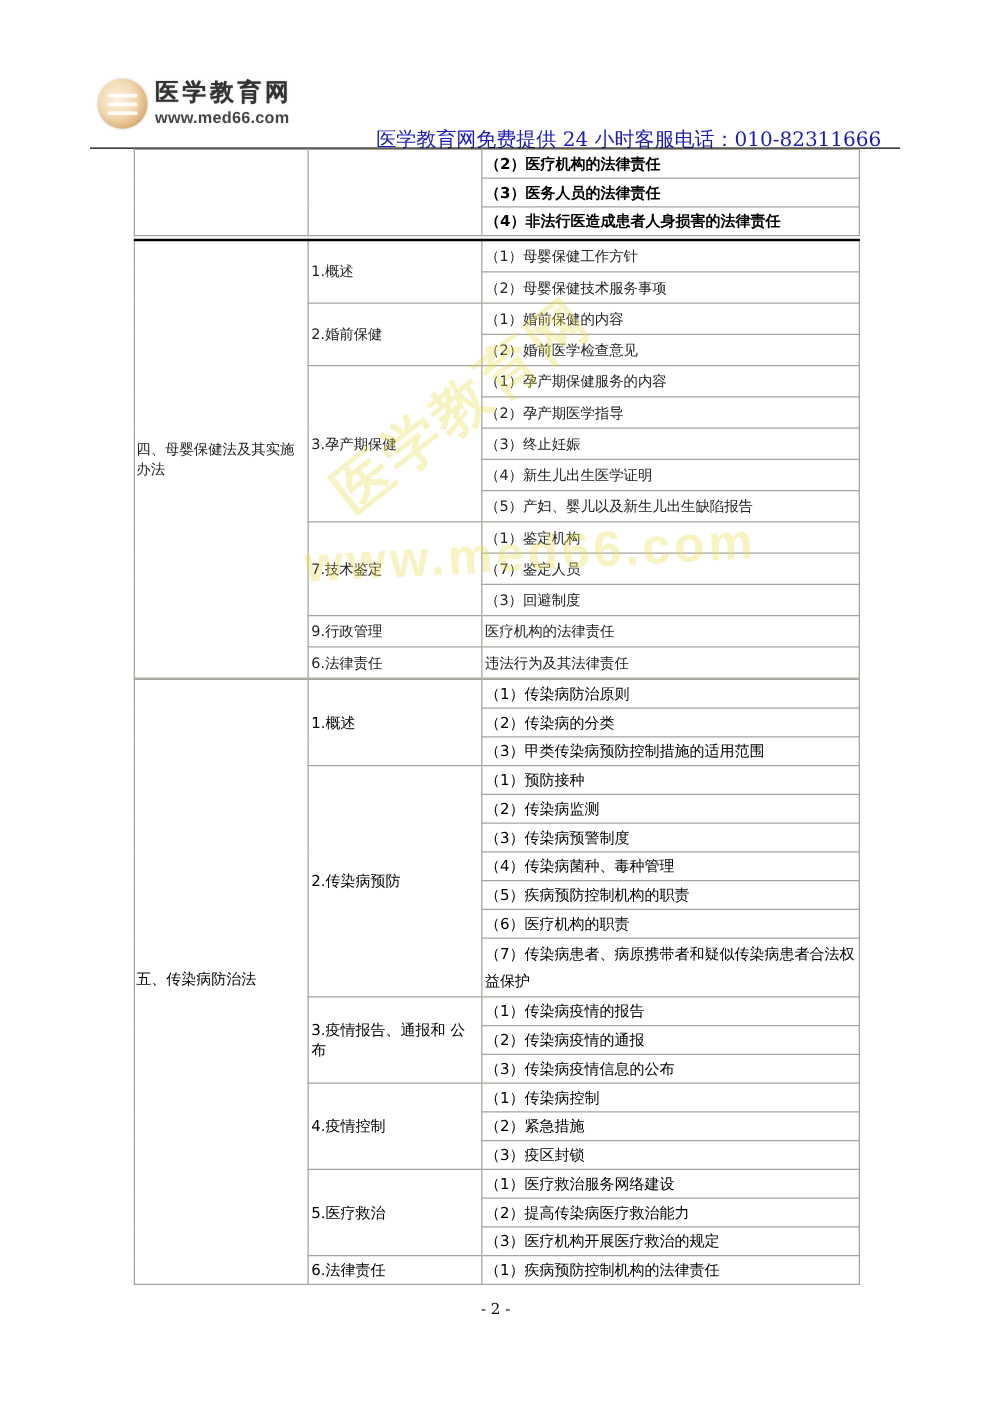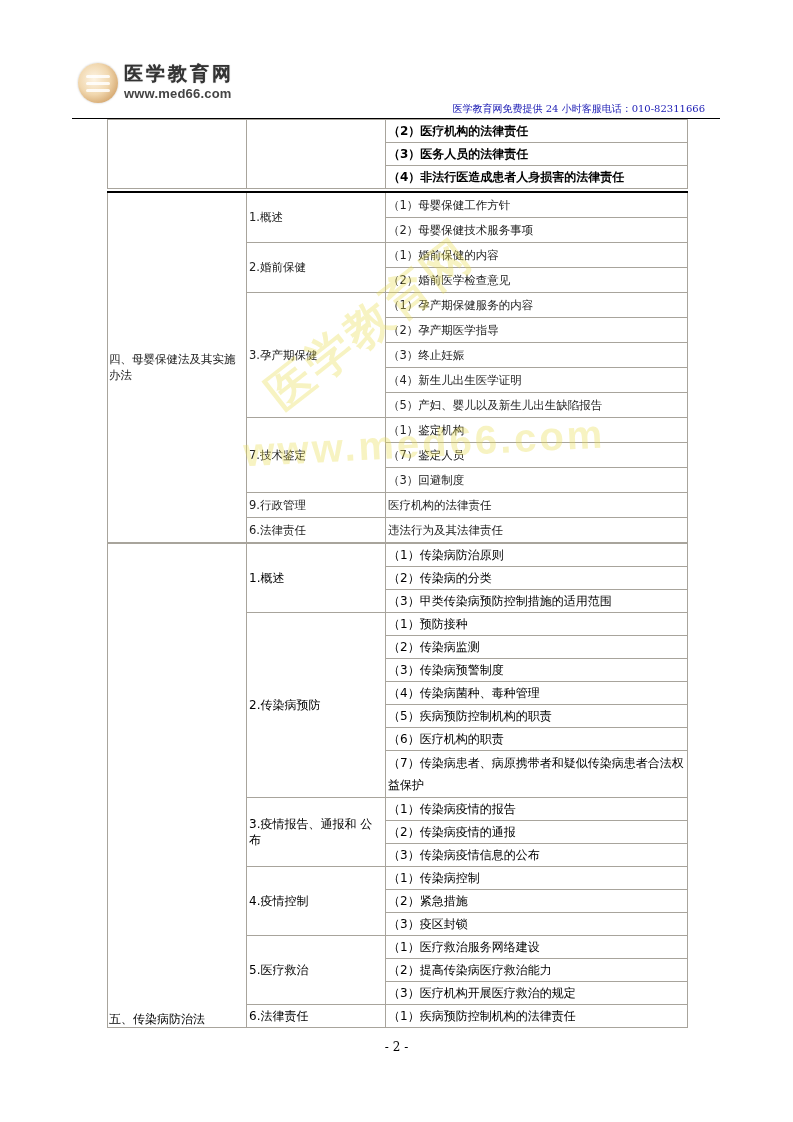--- a/index.html
+++ b/index.html
@@ -9,21 +9,21 @@
   .header { position: absolute; left: 72px; top: 58px; width: 648px; height: 60px; }
   .logo { position: absolute; left: 6px; top: 3px; width: 190px; height: 44px; }
   .logo-circle { position: absolute; left: 0; top: 2px; width: 40px; height: 40px; border-radius: 50%;
     background: radial-gradient(circle at 40% 40%, #fdf4e4 0%, #f1d8b0 45%, #d7ab74 75%, #a67a48 100%);
     box-shadow: 0 0 2px rgba(0,0,0,0.25); }
   .logo-circle .bar { position: absolute; left: 8px; width: 24px; height: 3px; background: rgba(255,255,255,0.85); border-radius: 2px; }
   .logo-name { position: absolute; left: 46px; top: 0px; font-size: 19px; font-weight: bold; letter-spacing: 3px;
     color: #333; font-family: "DejaVu Serif", serif; text-shadow: 0 0 1px #777; }
   .logo-url { position: absolute; left: 46px; top: 25px; font-size: 13px; font-weight: bold; color: #444;
     font-family: "Liberation Sans", sans-serif; letter-spacing: 0.2px; }
-  .hotline { position: absolute; right: 15px; top: 44px; font-size: 10px; color: #1a1ab4;
+  .hotline { position: absolute; right: 15px; top: 44px; font-size: 16px; color: #1a1ab4;
     font-family: "DejaVu Serif", serif; }
   .header-rule { position: absolute; left: 0; top: 60px; width: 648px; height: 1px; background: #000; }
 
   table.outline { position: absolute; border-collapse: collapse; table-layout: fixed; font-size: 12px; }
   table.outline td { border: 1px solid #a8a49c; padding: 0 2px; vertical-align: middle; line-height: 16px; }
   table.outline td.sec { padding-left: 1px; }
   table.outline td.wrap { line-height: 22px; padding-top: 1px; padding-bottom: 1px; }
   .scan td { color: #222; font-family: "DejaVu Sans", sans-serif; font-size: 11.5px; }
 
   .t1 { left: 107px; top: 119px; width: 580px; font-weight: bold; }
@@ -141,21 +141,21 @@
 </div>
 
 <table class="outline t3">
   <colgroup>
       <col style="width:139px">
       <col style="width:139px">
       <col style="width:302px">
     </colgroup>
   <tbody>
       <tr style="height:23px">
-    <td rowspan="20" class="sec" style="vertical-align:bottom; margin-left:42px;">五、传染病防治法</td>
+    <td rowspan="20" class="sec" style="vertical-align:bottom; padding-bottom:236px;margin-left:42px;">五、传染病防治法</td>
     <td rowspan="3">1.概述</td>
     <td>（1）传染病防治原则</td>
   </tr>
   <tr style="height:23px">
         <td>（2）传染病的分类</td>
       </tr>
   <tr style="height:23px">
         <td>（3）甲类传染病预防控制措施的适用范围</td>
       </tr>
   <tr style="height:23px">

